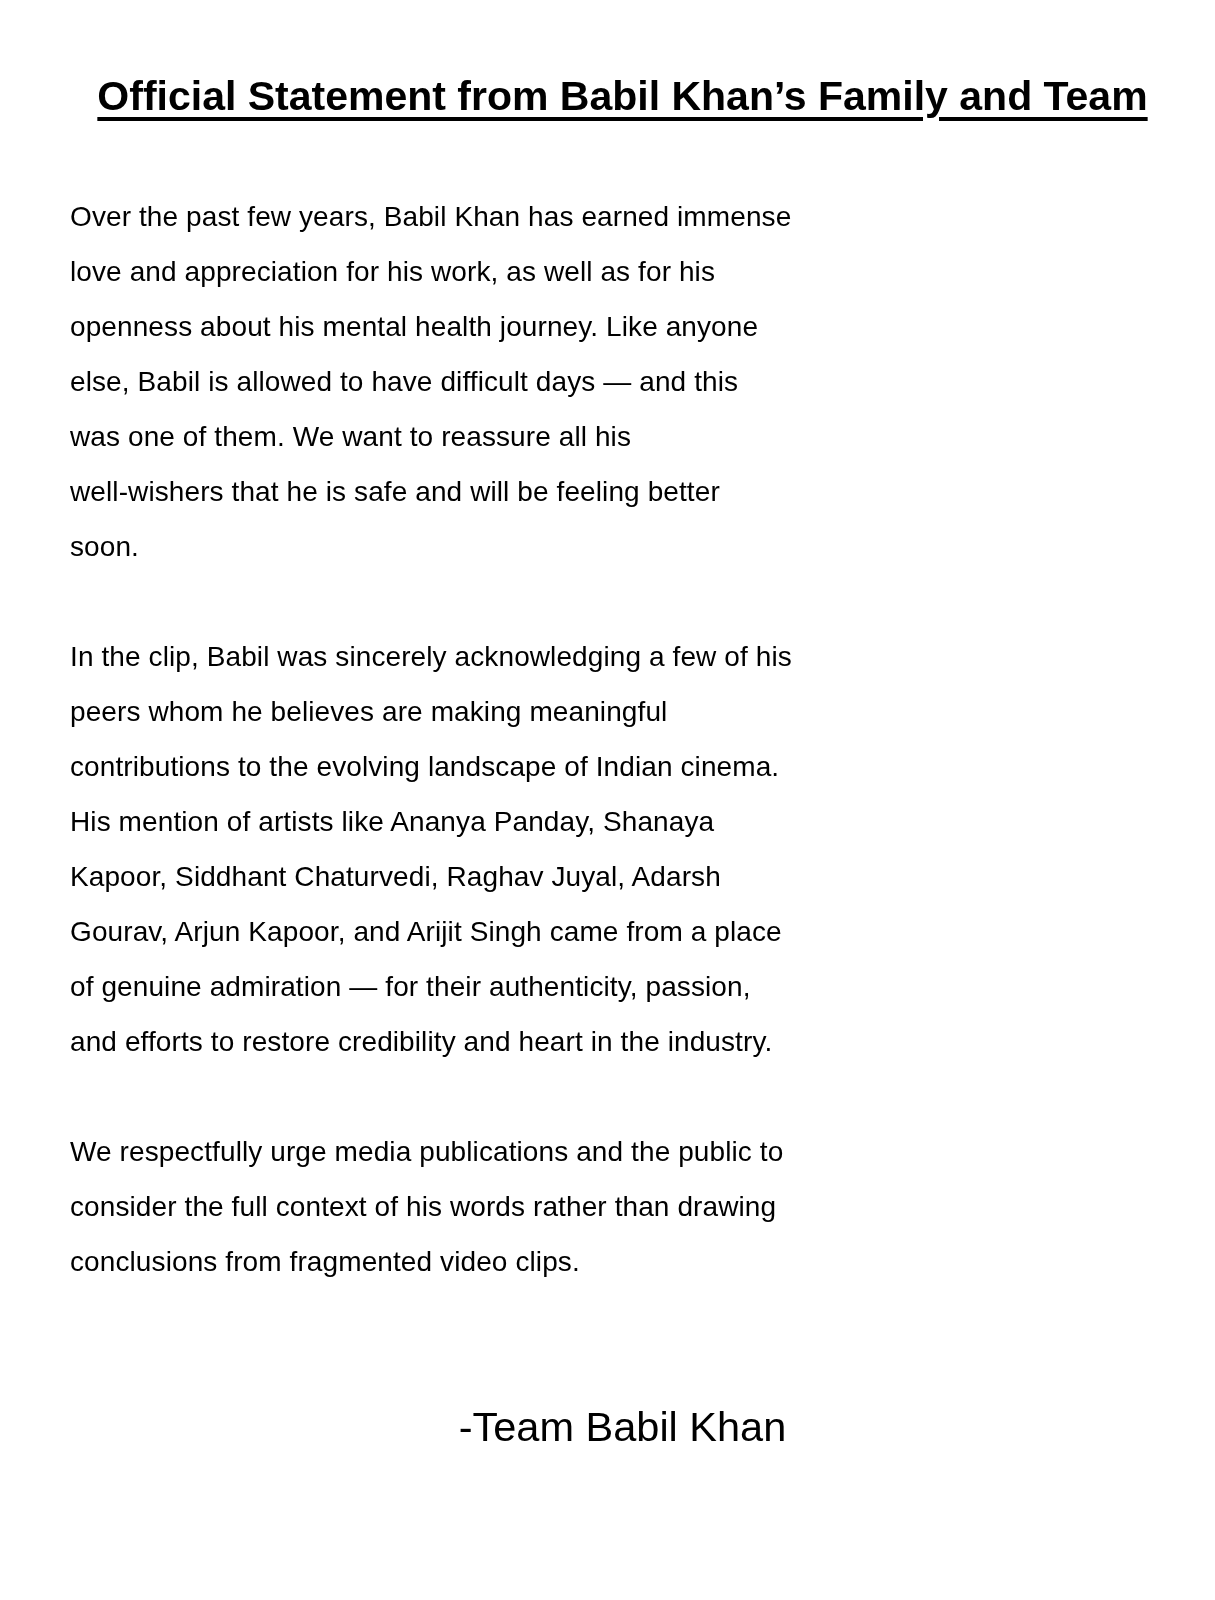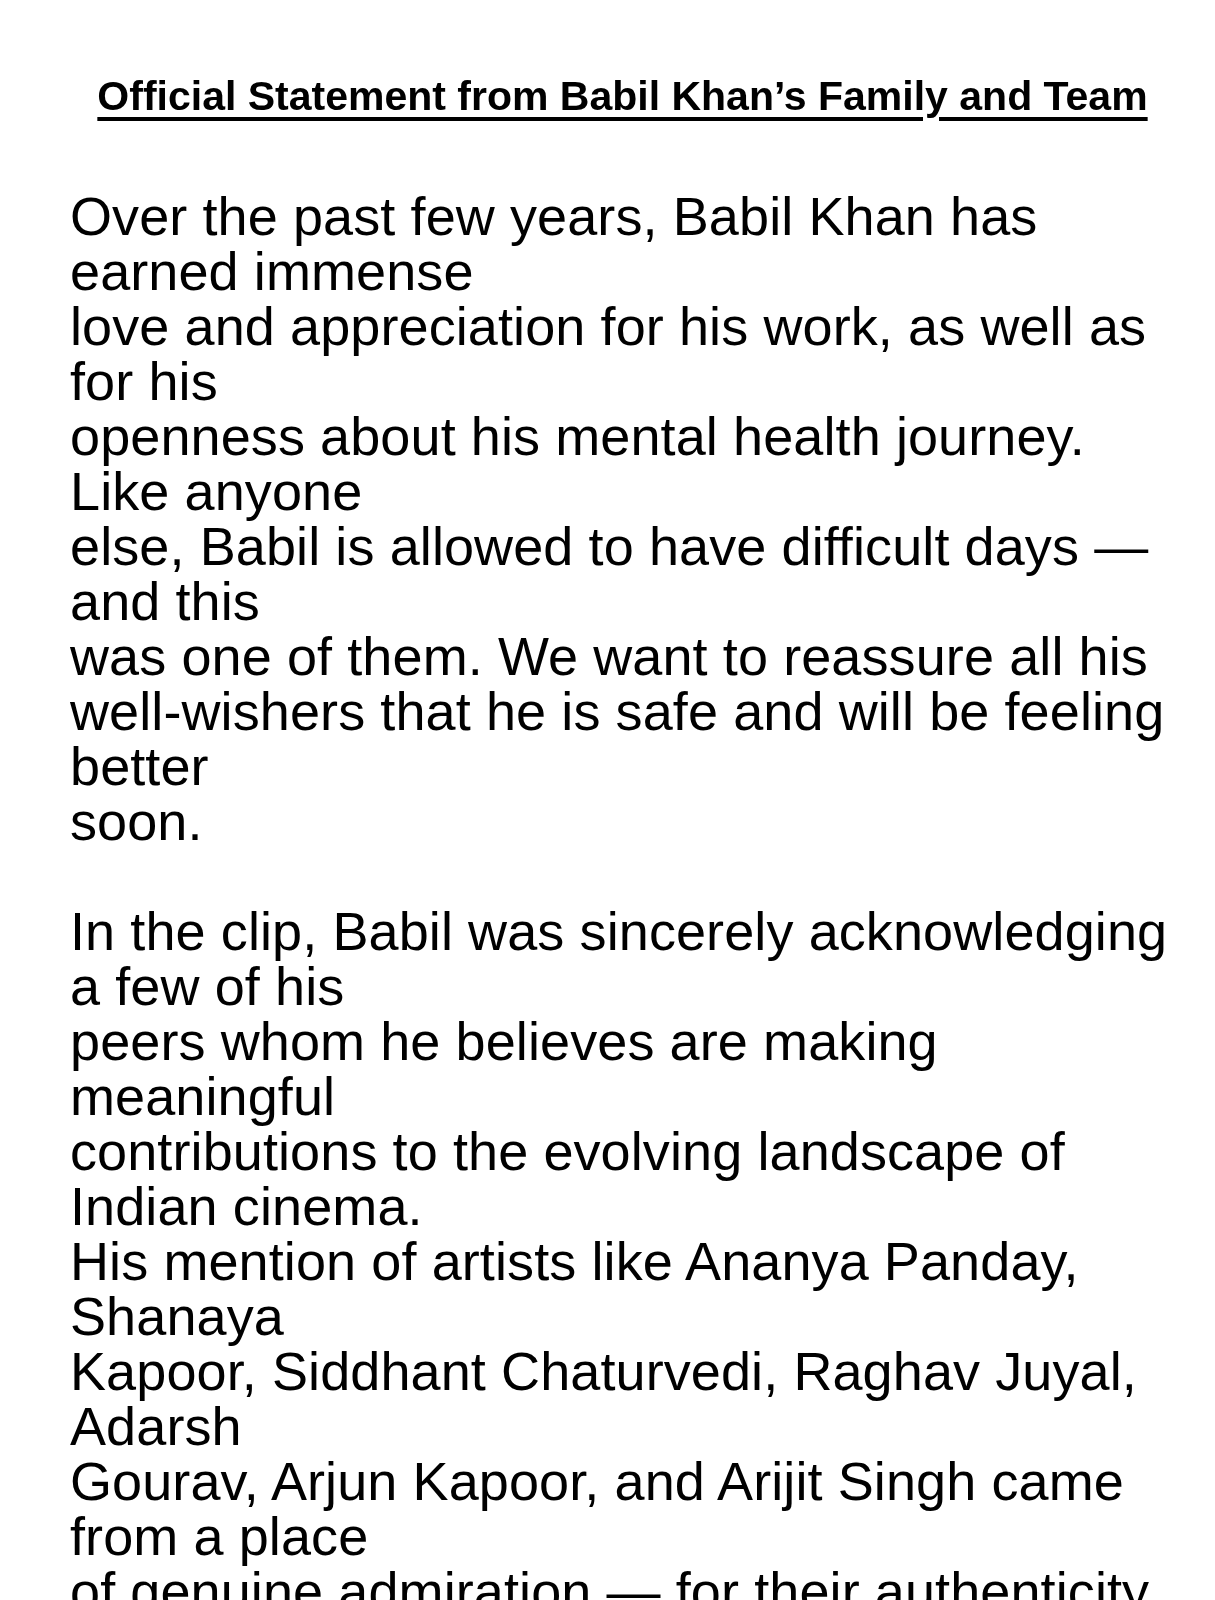--- a/index.html
+++ b/index.html
@@ -26,21 +26,21 @@
     font-size: 41px;
     font-weight: bold;
     line-height: 50px;
     text-align: center;
     margin: 0 0 68px 0;
     text-decoration: underline;
     text-decoration-thickness: 3.5px;
     text-underline-offset: 7px;
   }
   .para {
-    font-size: 54px;
+    font-size: 28px;
     line-height: 55px;
     letter-spacing: 0.1px;
     white-space: pre-line;      
     margin: 0 0 55px 0;
   }
   .signature {
     font-size: 41.5px;
     line-height: 55px;
     text-align: center;
     margin: 110px 0 0 0;
@@ -64,15 +64,19 @@
 
   <p class="para">In the clip, Babil was sincerely acknowledging a few of his
 peers whom he believes are making meaningful
 contributions to the evolving landscape of Indian cinema.
 His mention of artists like Ananya Panday, Shanaya
 Kapoor, Siddhant Chaturvedi, Raghav Juyal, Adarsh
 Gourav, Arjun Kapoor, and Arijit Singh came from a place
 of genuine admiration — for their authenticity, passion,
 and efforts to restore credibility and heart in the industry.</p>
 
+  <p class="para">We respectfully urge media publications and the public to
+consider the full context of his words rather than drawing
+conclusions from fragmented video clips.</p>
 
+  <p class="signature">-Team Babil Khan</p>
 
 </div>
 
 </body></html>

